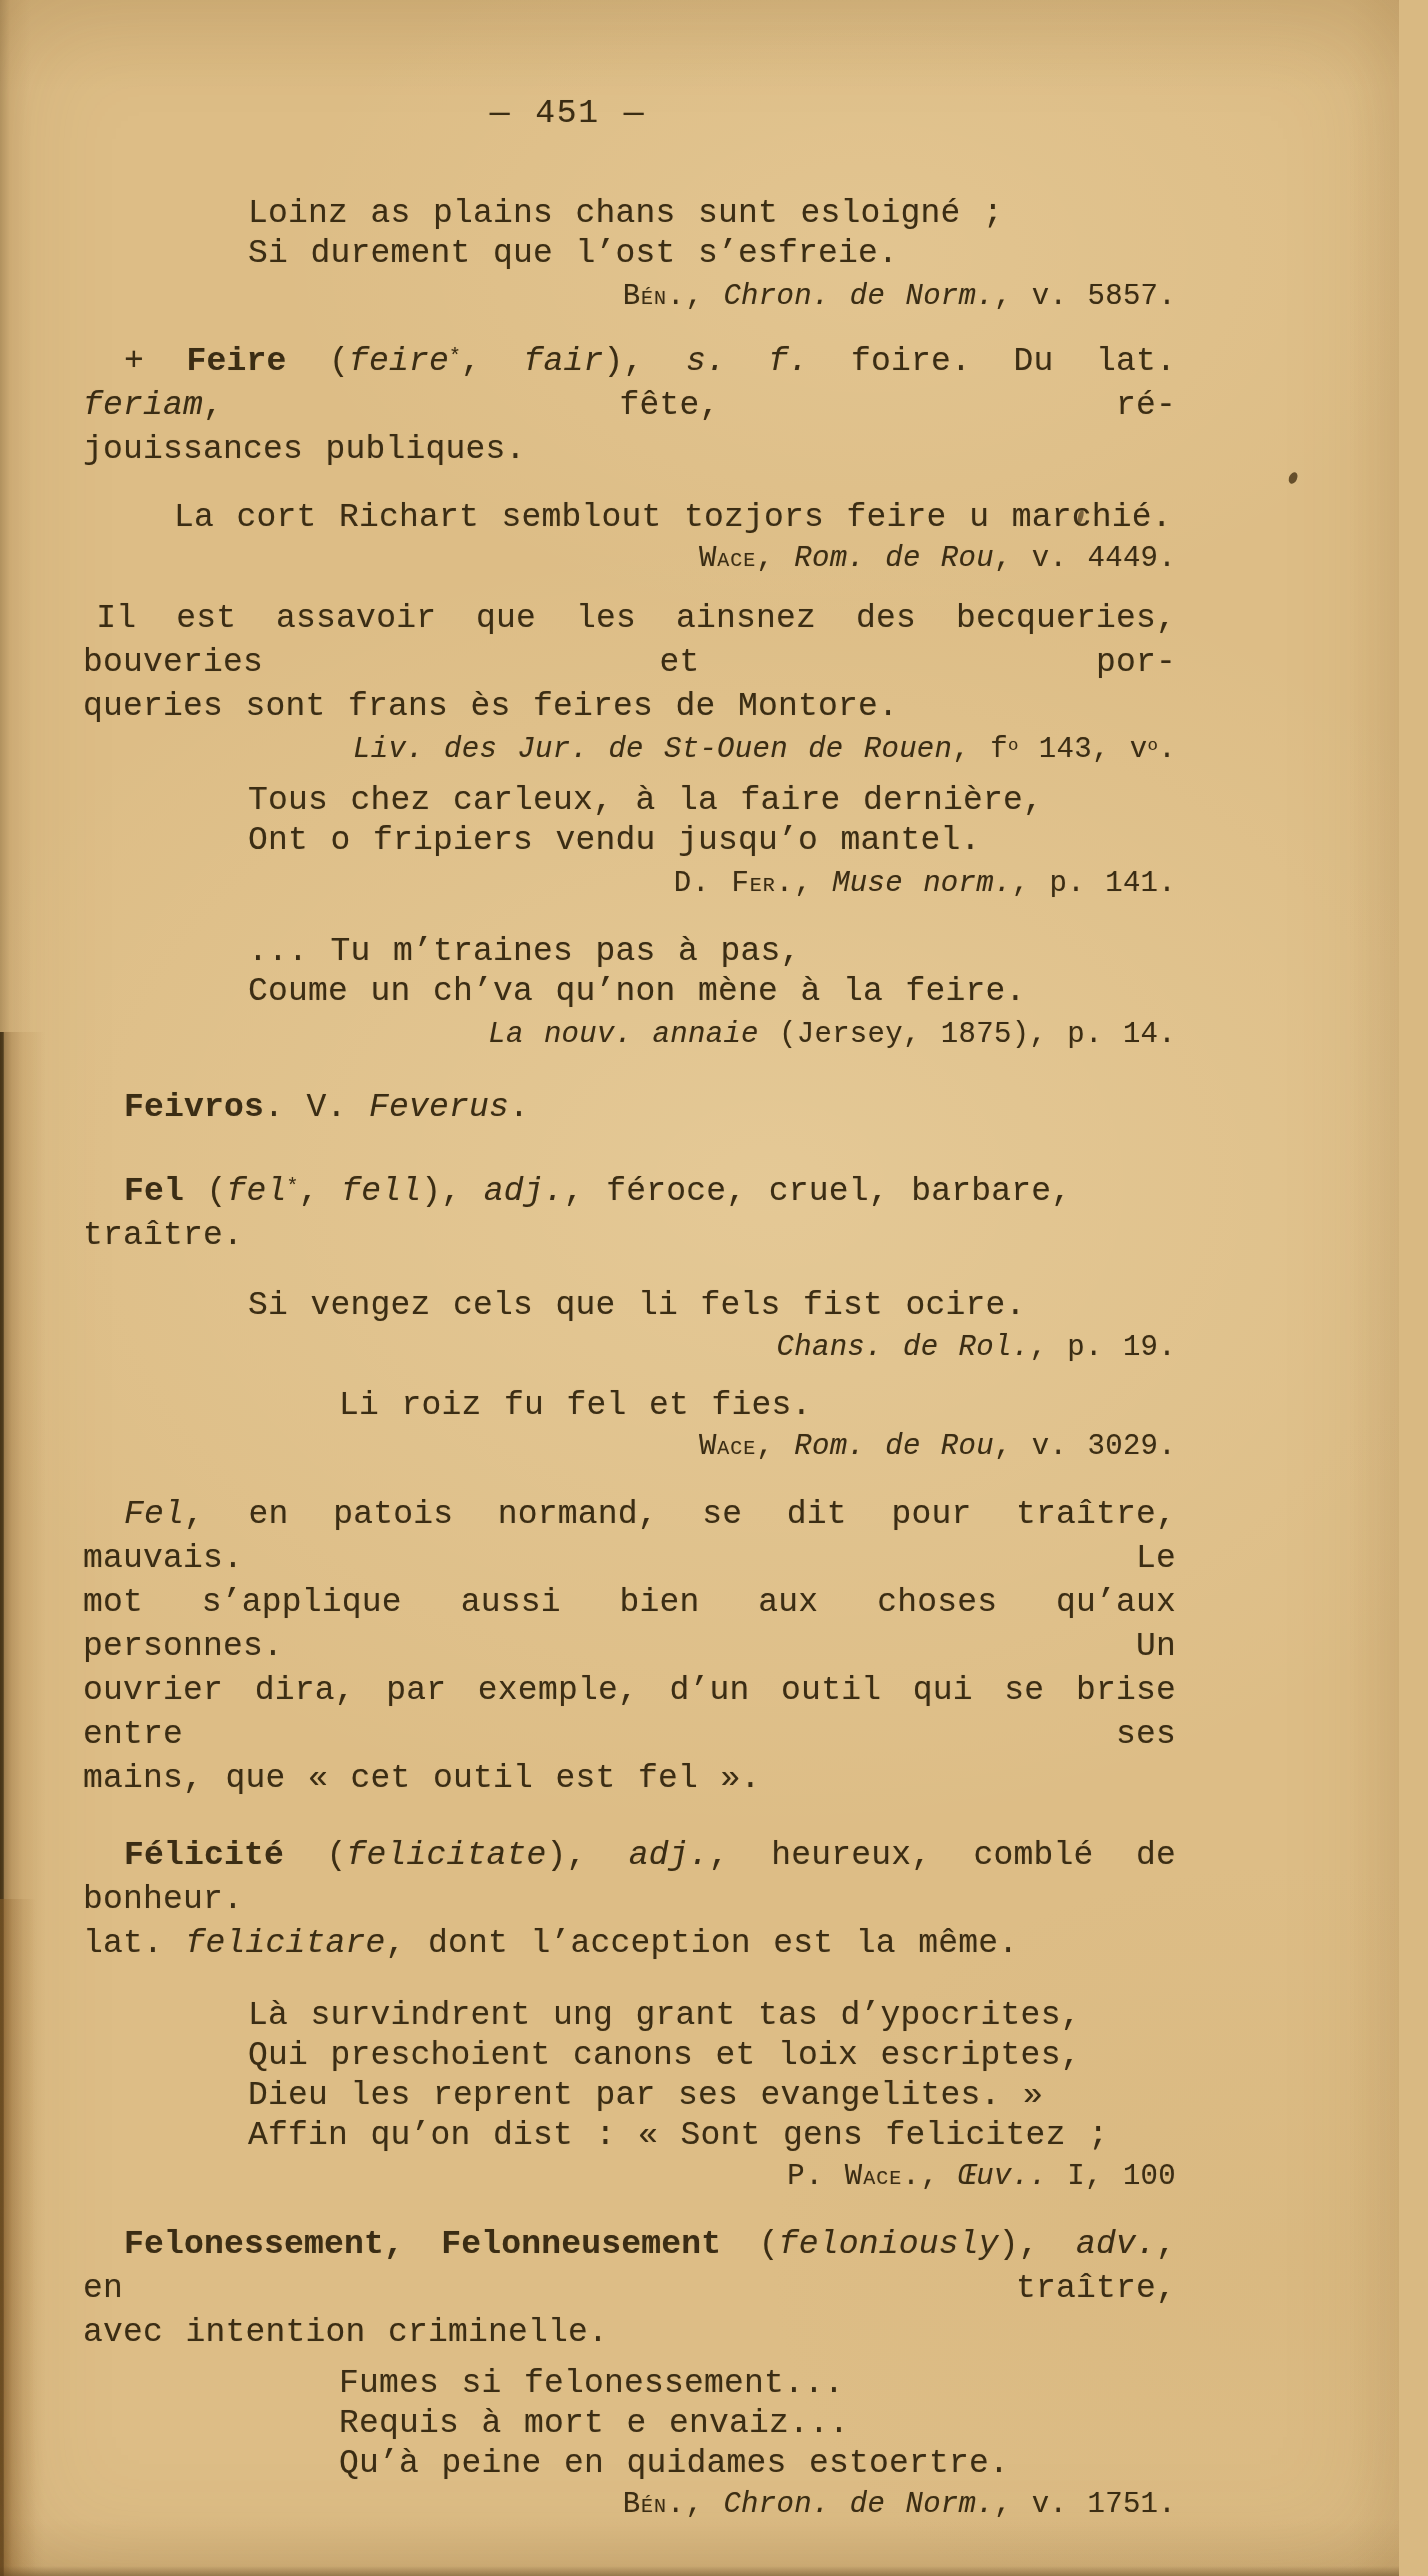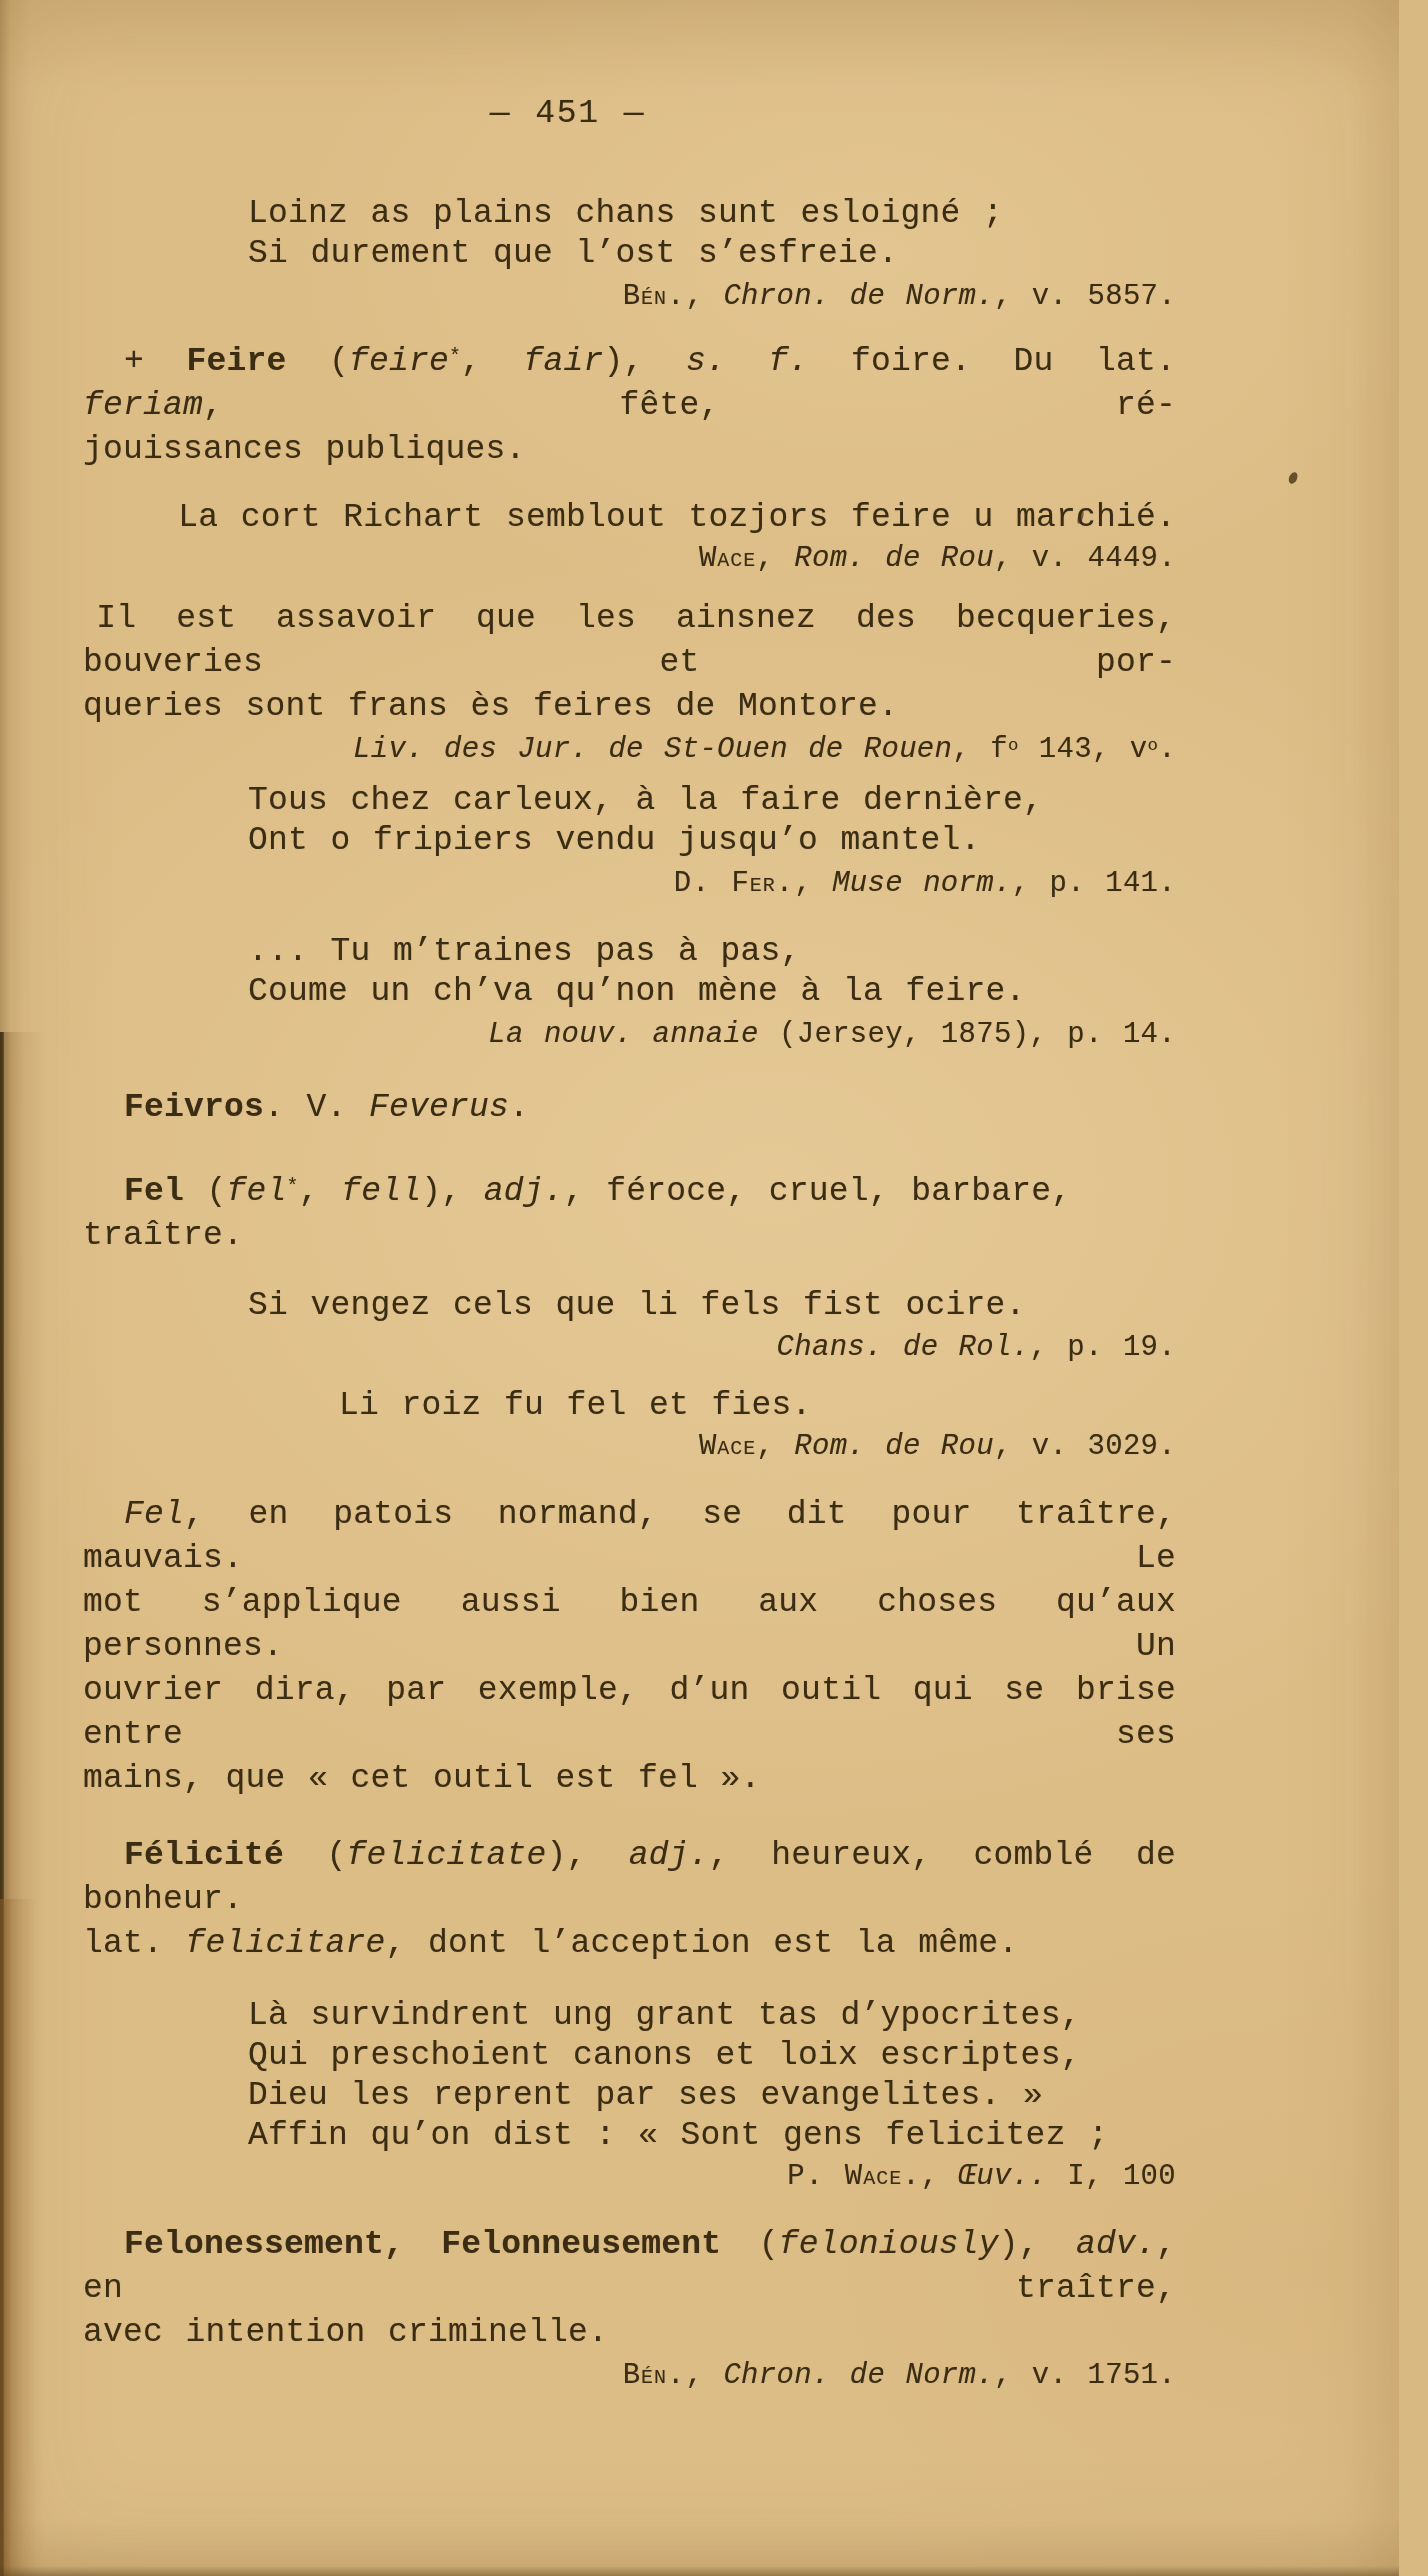--- a/index.html
+++ b/index.html
@@ -80,21 +80,21 @@
 
   .rb { font-weight: 700; }
   .ri { font-style: italic; }
   .rsc { font-variant: small-caps; letter-spacing: 1px; }
   .rsup { font-size: .6em; vertical-align: .4em; line-height: 0; }
 
   
   [data-name="verse-loinz"]          { margin-top: 58px; }
   [data-name="citation-ben-5857"]    { margin-top: 6.6px; }
   [data-name="entry-feire"]          { margin-top: 28px; }
-  [data-name="verse-la-cort"]        { margin-top: 26.4px; text-align: right; }
+  [data-name="verse-la-cort"]        { margin-top: 26.4px; }
   [data-name="citation-wace-4449"]   { margin-top: 5px; }
   [data-name="quote-il-est"]         { margin-top: 23px; }
   [data-name="citation-liv-jur"]     { margin-top: 5px; }
   [data-name="verse-tous-chez"]      { margin-top: 16.5px; }
   [data-name="citation-d-fer"]       { margin-top: 6.6px; }
   [data-name="verse-tu-mtraines"]    { margin-top: 33px; }
   [data-name="citation-nouv-annaie"] { margin-top: 6.6px; }
   [data-name="entry-feivros"]        { margin-top: 36px; }
   [data-name="entry-fel"]            { margin-top: 40px; }
   [data-name="verse-si-vengez"]      { margin-top: 28px; }
@@ -196,18 +196,23 @@
         <div class="line" data-name="text-line"><span data-name="text-run">Dieu les reprent par ses evangelites. »</span></div>
         <div class="line" data-name="text-line"><span data-name="text-run">Affin qu’on dist : « Sont gens felicitez ;</span></div>
       </div>
       <div class="block citation" data-name="citation-gring">
         <div class="line first" data-name="text-line"><span class="rsc" data-name="text-run">P. Wace.</span><span data-name="text-run">, </span><span class="ri" data-name="text-run">Œuv..</span><span data-name="text-run"> I, 100</span></div>
       </div>
       <div class="block entry" data-name="entry-felonessement">
         <div class="line first jfill" data-name="text-line"><span class="rb" data-name="text-run">Felonessement, Felonneusement</span><span data-name="text-run"> (</span><span class="ri" data-name="text-run">feloniously</span><span data-name="text-run">), </span><span class="ri" data-name="text-run">adv.</span><span data-name="text-run">, en traître,</span></div>
         <div class="line" data-name="text-line"><span data-name="text-run">avec intention criminelle.</span></div>
       </div>
+      <div class="block verse deep" data-name="verse-fumes">
+        <div class="line first" data-name="text-line"><span data-name="text-run">Fumes si felonessement...</span></div>
+        <div class="line" data-name="text-line"><span data-name="text-run">Requis à mort e envaiz...</span></div>
+        <div class="line" data-name="text-line"><span data-name="text-run">Qu’à peine en quidames estoertre.</span></div>
+      </div>
       <div class="block citation" data-name="citation-ben-1751">
         <div class="line first" data-name="text-line"><span class="rsc" data-name="text-run">Bén.</span><span data-name="text-run">, </span><span class="ri" data-name="text-run">Chron. de Norm.</span><span data-name="text-run">, v. 1751.</span></div>
       </div>
     </main>
 </div>
 
 
 </body></html>

